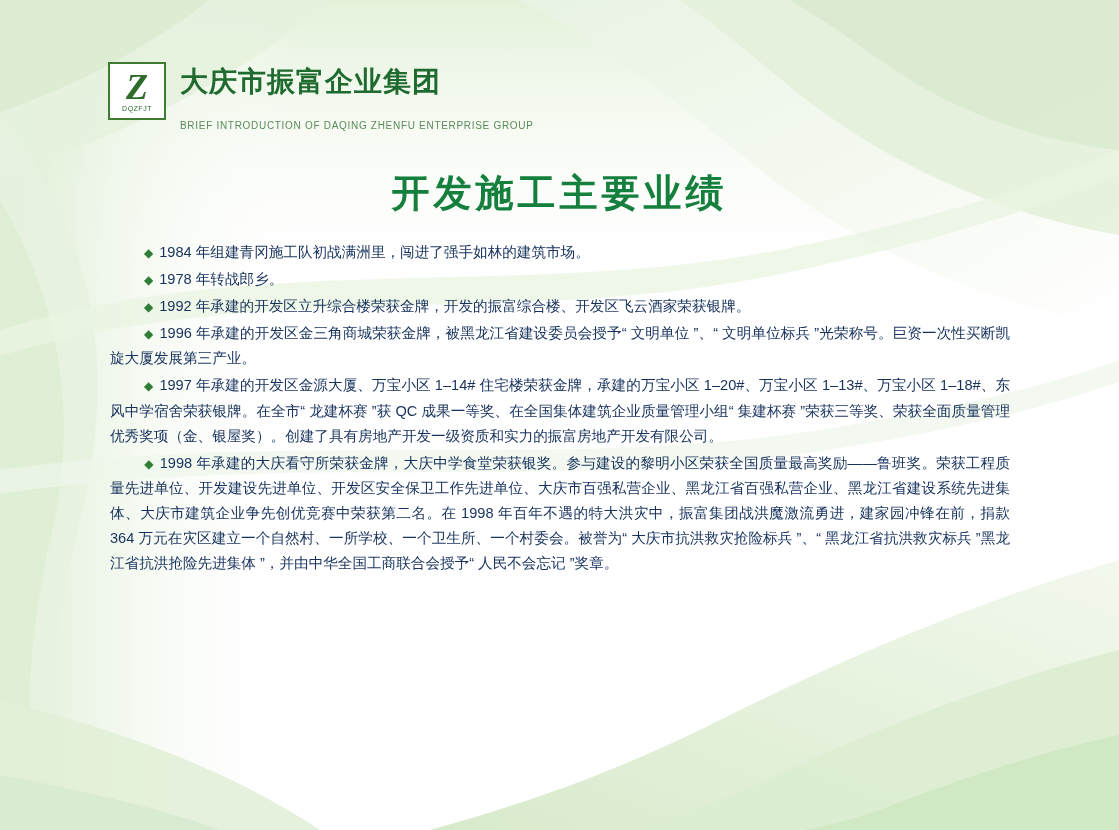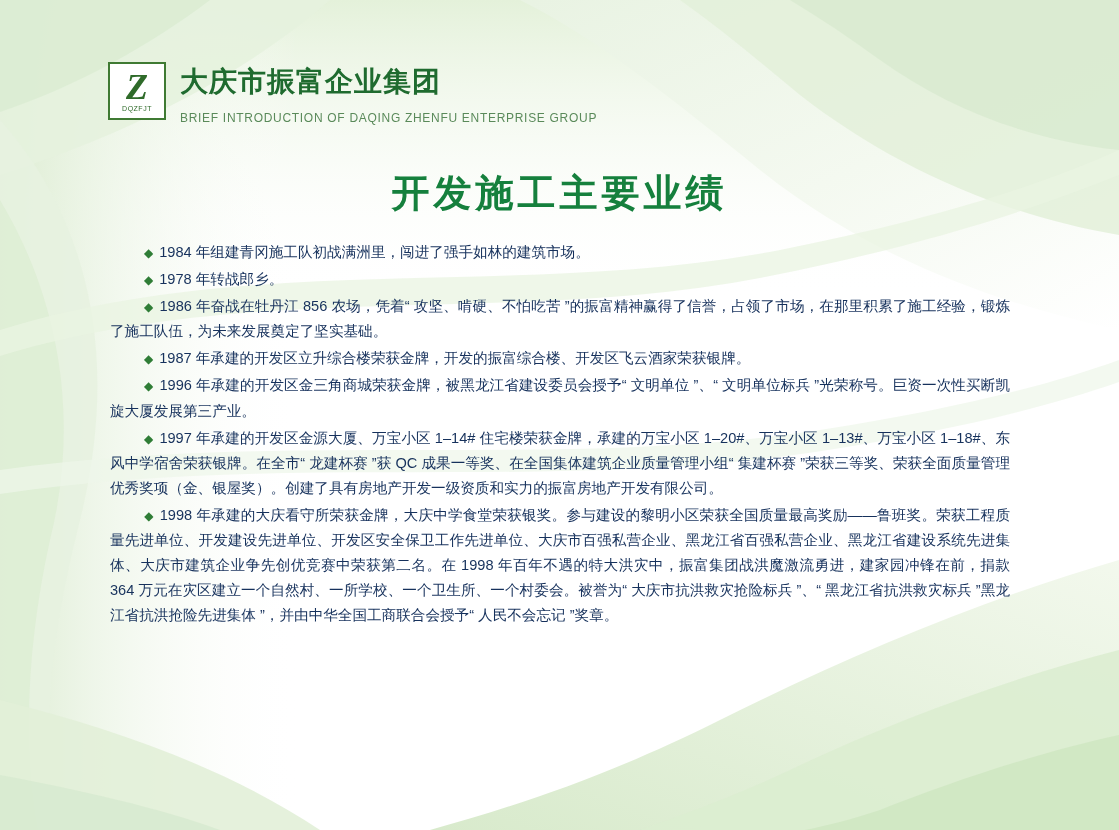--- a/index.html
+++ b/index.html
@@ -78,24 +78,24 @@
   .logo-title {
     font-family: Liberation Serif, serif;
     font-size: 28px;
     font-weight: bold;
     color: #1f6b2f;
     letter-spacing: 1px;
     line-height: 1.15;
   }
   .logo-sub {
     font-family: "Liberation Sans", sans-serif;
-    font-size: 12px;
+    font-size: 10px;
     color: #5a8a5a;
     letter-spacing: 0.7px;
-    margin-top: 13px;
+    margin-top: 22px;
   }
 
   
   .main-title {
     position: absolute;
     top: 168px;
     left: 0;
     width: 1119px;
     text-align: center;
     font-family: "DejaVu Sans", sans-serif;
@@ -200,20 +200,19 @@
       <div class="logo-title">大庆市振富企业集团</div>
       <div class="logo-sub">BRIEF INTRODUCTION OF DAQING ZHENFU ENTERPRISE GROUP</div>
     </div>
   </div>
 
   <div class="main-title">开发施工主要业绩</div>
 
   <div class="content">
     <p class="para"><span class="lead"></span><span class="bullet">◆</span><span>1984 年组建青冈施工队初战满洲里，闯进了强手如林的建筑市场。</span></p>
     <p class="para"><span class="lead"></span><span class="bullet">◆</span><span>1978 年转战郎乡。</span></p>
-    <p class="para"><span class="lead"></span><span class="bullet">◆</span><span>1986 年奋战在牡丹江 856 农场，凭着“ 攻坚、啃硬、不怕吃苦 ”的振富精神赢得了信誉，占领了市场，在那里积累了施工经验，锻炼了施工队伍，为未来发展奠定了坚实基础。</span></p>
-    <p class="para"><span class="lead"></span><span class="bullet">◆</span><span>1987 年承建的开发区立升综合楼荣获金牌，开发的振富综合楼、开发区飞云酒家荣获银牌。</span></p>
+    <p class="para"><span class="lead"></span><span class="bullet">◆</span><span>1992 年承建的开发区立升综合楼荣获金牌，开发的振富综合楼、开发区飞云酒家荣获银牌。</span></p>
     <p class="para"><span class="lead"></span><span class="bullet">◆</span><span>1996 年承建的开发区金三角商城荣获金牌，被黑龙江省建设委员会授予“ 文明单位 ”、“ 文明单位标兵 ”光荣称号。巨资一次性买断凯旋大厦发展第三产业。</span></p>
     <p class="para"><span class="lead"></span><span class="bullet">◆</span><span>1997 年承建的开发区金源大厦、万宝小区 1–14# 住宅楼荣获金牌，承建的万宝小区 1–20#、万宝小区 1–13#、万宝小区 1–18#、东风中学宿舍荣获银牌。在全市“ 龙建杯赛 ”获 QC 成果一等奖、在全国集体建筑企业质量管理小组“ 集建杯赛 ”荣获三等奖、荣获全面质量管理优秀奖项（金、银屋奖）。创建了具有房地产开发一级资质和实力的振富房地产开发有限公司。</span></p>
     <p class="para"><span class="lead"></span><span class="bullet">◆</span><span>1998 年承建的大庆看守所荣获金牌，大庆中学食堂荣获银奖。参与建设的黎明小区荣获全国质量最高奖励——鲁班奖。荣获工程质量先进单位、开发建设先进单位、开发区安全保卫工作先进单位、大庆市百强私营企业、黑龙江省百强私营企业、黑龙江省建设系统先进集体、大庆市建筑企业争先创优竞赛中荣获第二名。在 1998 年百年不遇的特大洪灾中，振富集团战洪魔激流勇进，建家园冲锋在前，捐款 364 万元在灾区建立一个自然村、一所学校、一个卫生所、一个村委会。被誉为“ 大庆市抗洪救灾抢险标兵 ”、“ 黑龙江省抗洪救灾标兵 ”黑龙江省抗洪抢险先进集体 ”，并由中华全国工商联合会授予“ 人民不会忘记 ”奖章。</span></p>
   </div>
 
 </div>
 
 </body></html>

